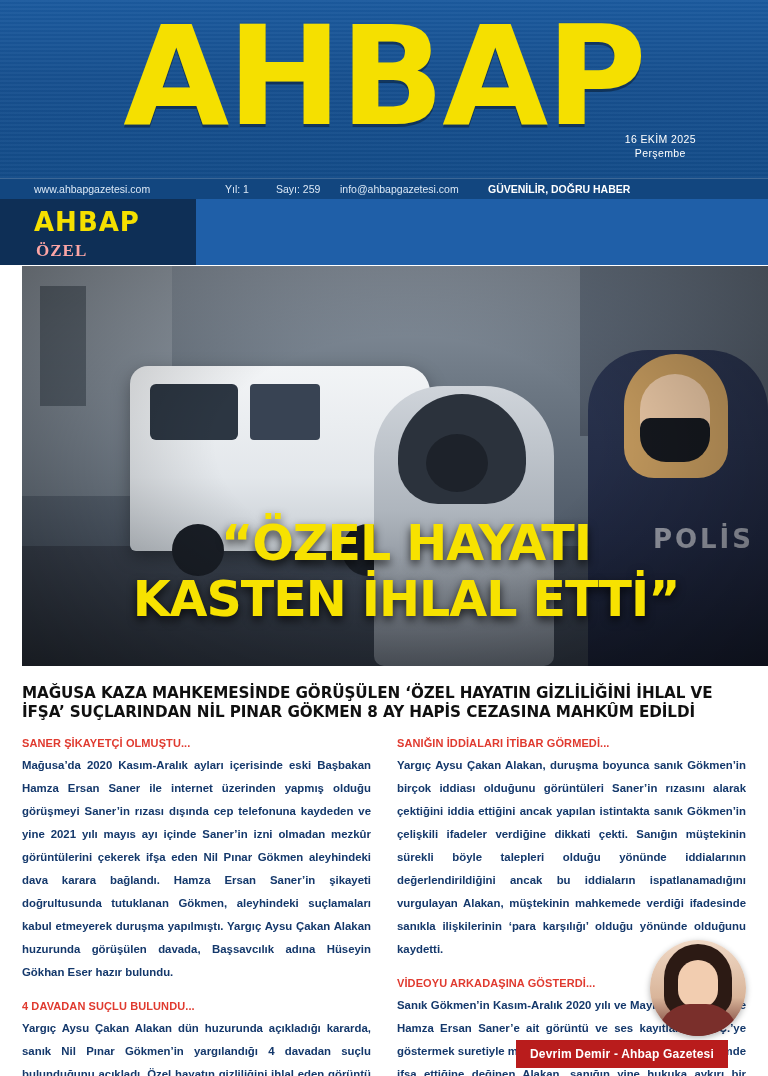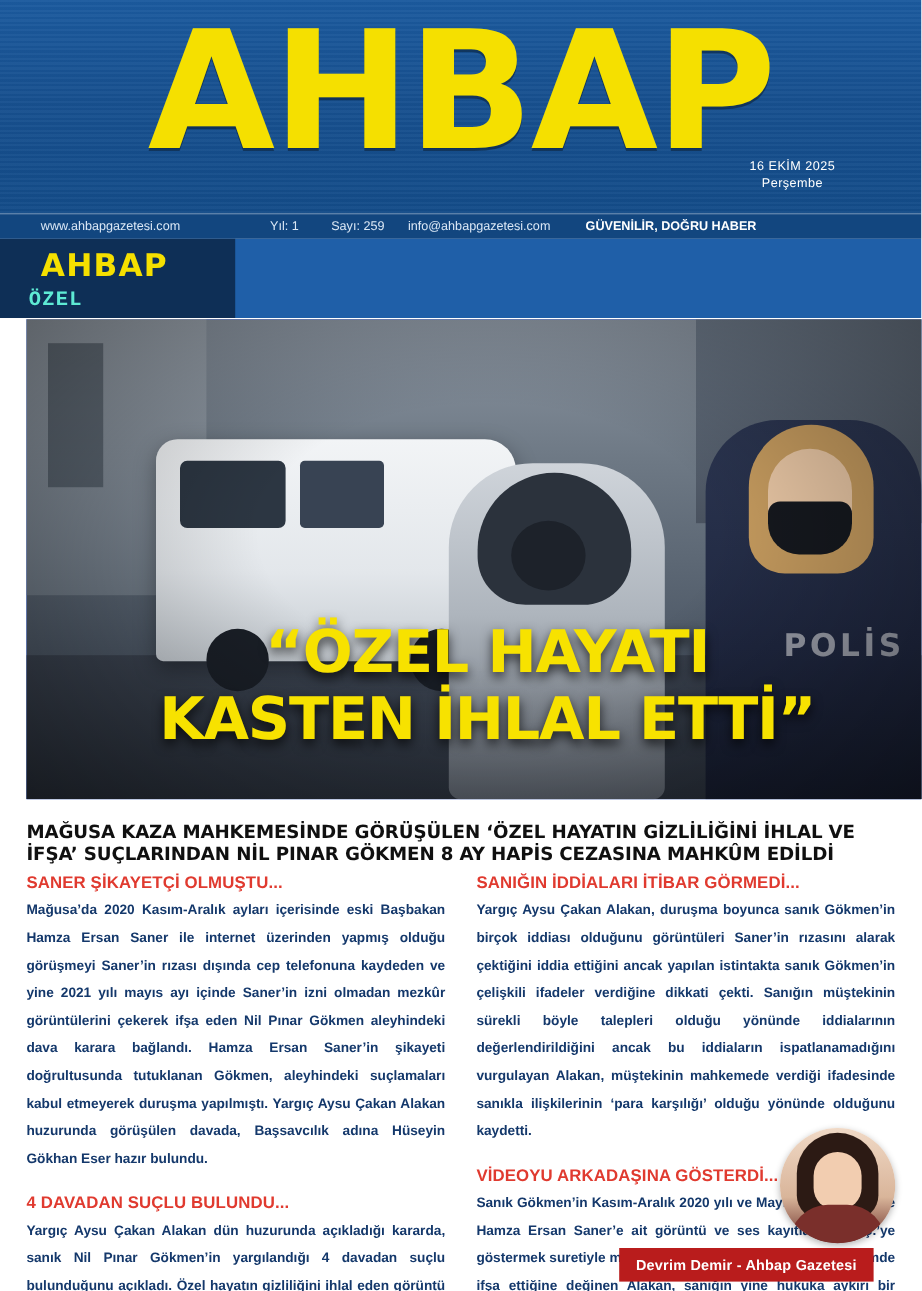--- a/index.html
+++ b/index.html
@@ -81,23 +81,23 @@
     width:196px;height:66px;
     background:#0e2f56;
   }
   .flag-ahbap{
     position:absolute;left:34px;top:8px;
     color:#f5e000;
     font-family:"DejaVu Sans", sans-serif;
     font-weight:bold;font-size:26px;letter-spacing:1px;
   }
   .flag-ozel{
-    position:absolute;left:24px;top:42px;
-    color:#5eead4;
-    font-family:Liberation Mono, monospace;
+    position:absolute;left:36px;top:42px;
+    color:#fca5a5;
+    font-family:Liberation Serif, serif;
     font-weight:bold;font-size:17px;letter-spacing:1px;
   }
   .strip-head{
     position:absolute;left:206px;top:5px;right:22px;
     color:#ffffff;
     font-family:"DejaVu Sans", sans-serif;
     font-weight:bold;
     font-size:15.4px;
     line-height:19px;
     letter-spacing:.1px;
@@ -179,23 +179,23 @@
     position:absolute;
     left:22px;top:726px;
     width:724px;
     display:flex;
     gap:26px;
   }
   .col{width:349px;}
   .sub{
     color:#e03a2f;
     font-weight:bold;
-    font-size:14px;
+    font-size:11px;
     letter-spacing:.1px;
-    margin:1px 0 5px 0;
+    margin:11px 0 5px 0;
   }
   .para{
     color:#14386b;
     font-size:11.4px;
     line-height:23px;
     text-align:justify;
     margin:0 0 16px 0;
     font-weight:bold;
   }
 

